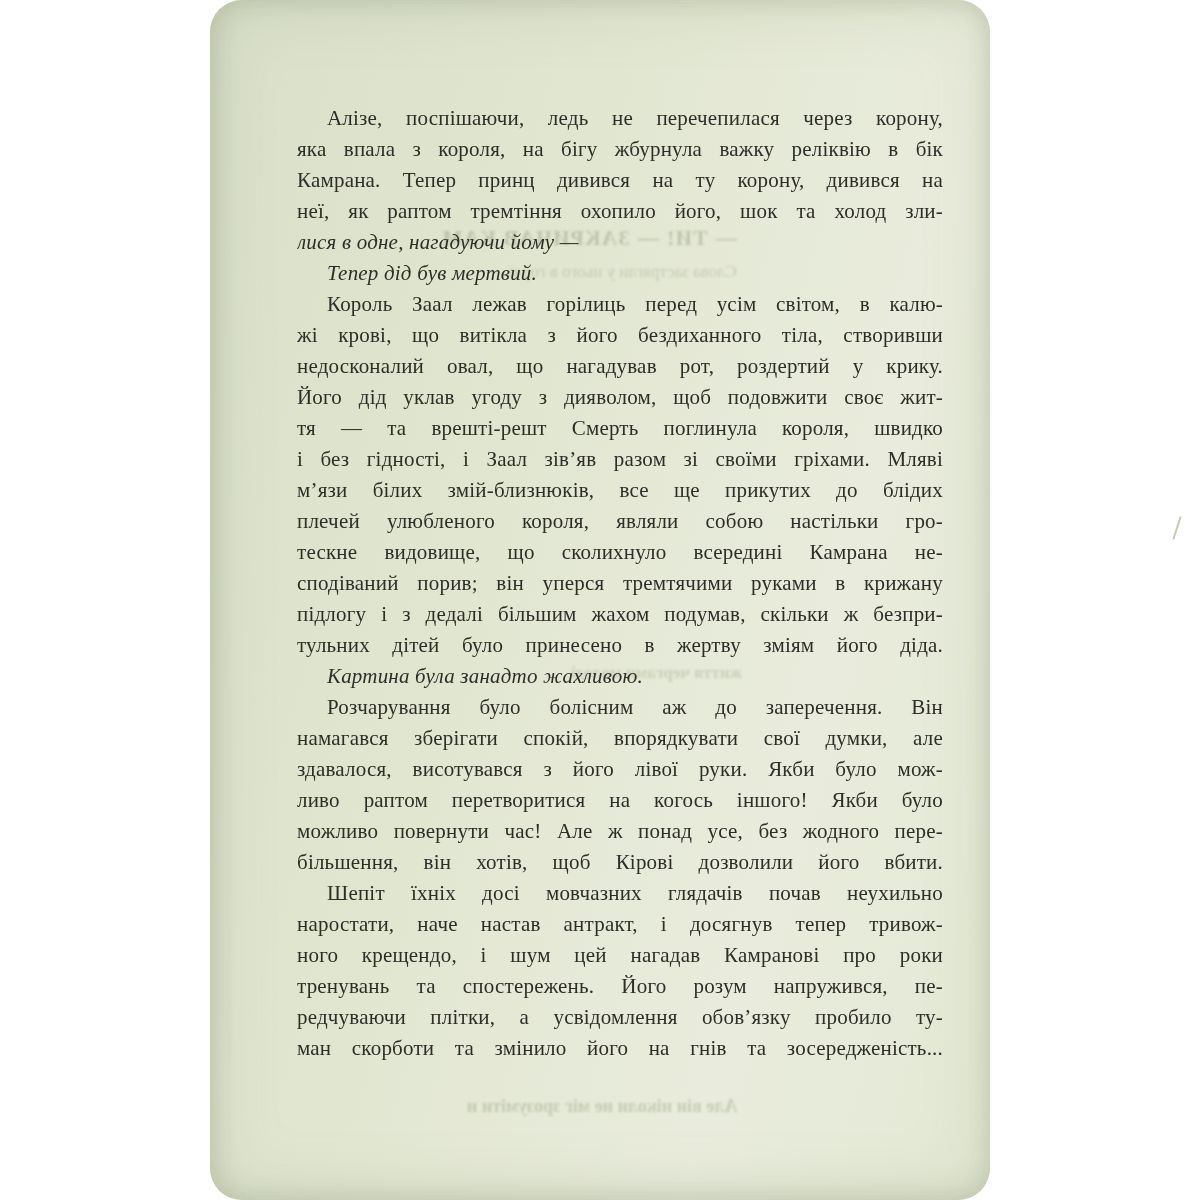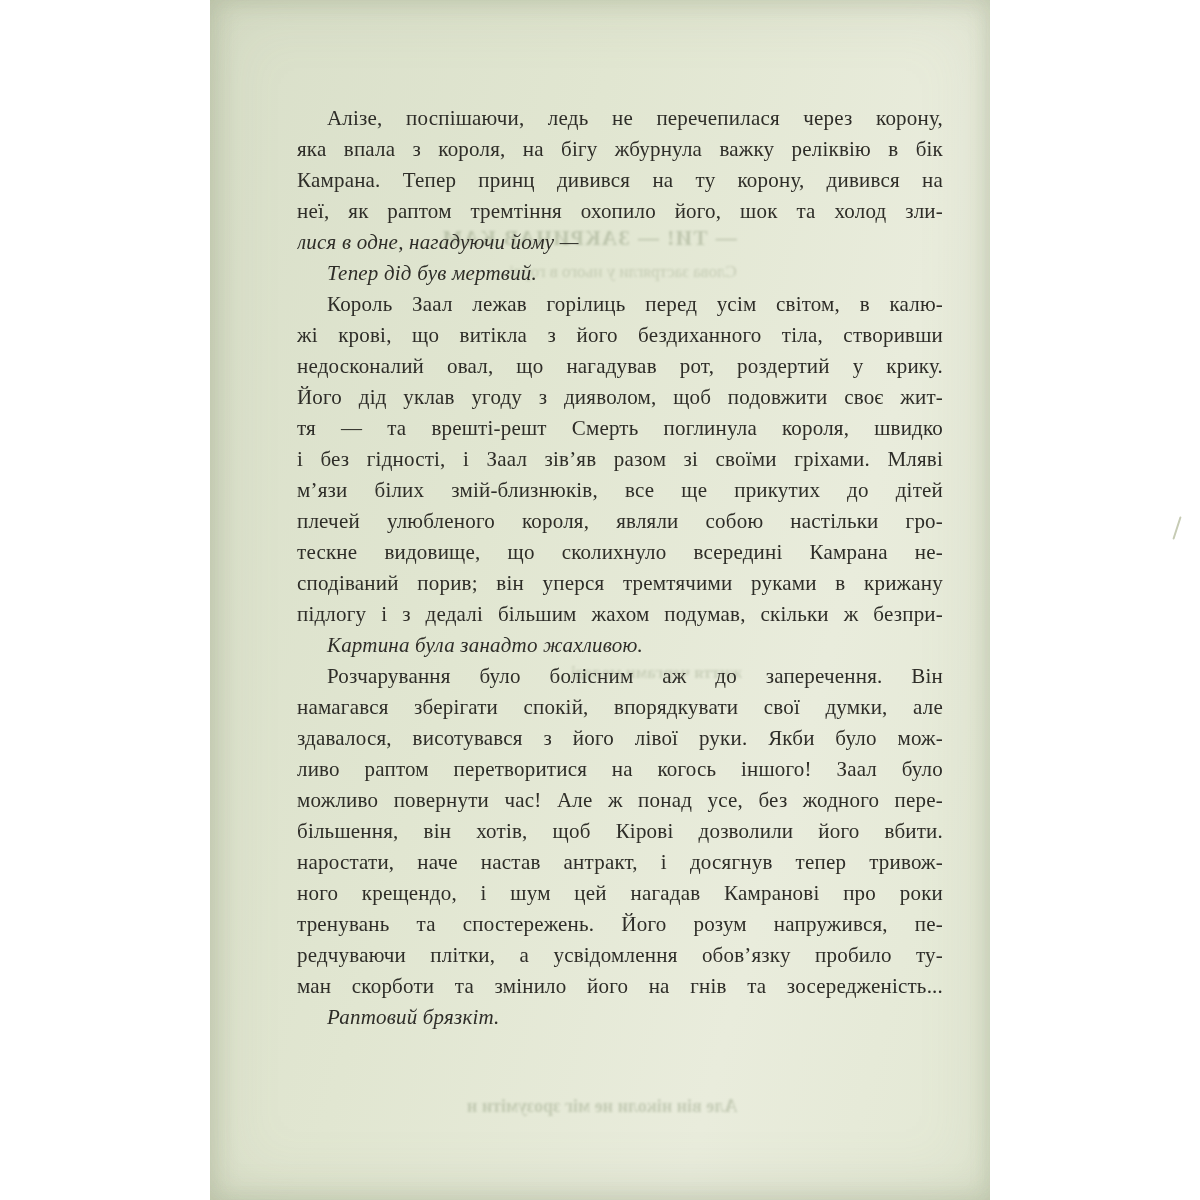--- a/index.html
+++ b/index.html
@@ -25,20 +25,21 @@
     top: 0;
     width: 780px;
     height: 1200px;
     background: linear-gradient(105deg, #d9dfc9 0%, #e1e6d1 38%, #e9ecdc 72%, #e3e8d4 100%);
     box-shadow:
       inset 0 0 70px rgba(140, 152, 118, 0.18),
       inset 10px 0 20px rgba(146, 158, 124, 0.14),
       inset -6px 0 16px rgba(150, 162, 130, 0.10),
       inset 0 -14px 26px rgba(140, 152, 118, 0.10),
       inset 0 10px 24px rgba(140, 152, 118, 0.08);
+    border-radius: 32px;
   }
   .text-block {
     position: absolute;
     left: 87px;
     top: 103px;
     width: 646px;
     color: #2e2d28;
     font-size: 21px;
     line-height: 31px;
     letter-spacing: 0.2px;
@@ -126,44 +127,43 @@
         <div class="para">
           <span class="line first flush">Тепер дід був мертвий.</span>
         </div>
         <div class="para">
           <span class="line first">Король Заал лежав горілиць перед усім світом, в калю-</span>
           <span class="line">жі крові, що витікла з його бездиханного тіла, створивши</span>
           <span class="line">недосконалий овал, що нагадував рот, роздертий у крику.</span>
           <span class="line">Його дід уклав угоду з дияволом, щоб подовжити своє жит-</span>
           <span class="line">тя — та врешті-решт Смерть поглинула короля, швидко</span>
           <span class="line">і без гідності, і Заал зів’яв разом зі своїми гріхами. Мляві</span>
-          <span class="line">м’язи білих змій-близнюків, все ще прикутих до дітей</span>
+          <span class="line">м’язи білих змій-близнюків, все ще прикутих до блідих</span>
           <span class="line">плечей улюбленого короля, являли собою настільки гро-</span>
           <span class="line">тескне видовище, що сколихнуло всередині Камрана не-</span>
           <span class="line">сподіваний порив; він уперся тремтячими руками в крижану</span>
           <span class="line">підлогу і з дедалі більшим жахом подумав, скільки ж безпри-</span>
+          <span class="line">тульних дітей було принесено в жертву зміям його діда.</span>
         </div>
         <div class="para">
           <span class="line first flush">Картина була занадто жахливою.</span>
         </div>
         <div class="para">
           <span class="line first">Розчарування було болісним аж до заперечення. Він</span>
           <span class="line">намагався зберігати спокій, впорядкувати свої думки, але</span>
           <span class="line">здавалося, висотувався з його лівої руки. Якби було мож-</span>
-          <span class="line">ливо раптом перетворитися на когось іншого! Заал було</span>
+          <span class="line">ливо раптом перетворитися на когось іншого! Якби було</span>
           <span class="line">можливо повернути час! Але ж понад усе, без жодного пере-</span>
           <span class="line">більшення, він хотів, щоб Кірові дозволили його вбити.</span>
         </div>
         <div class="para">
+          <span class="line first">Шепіт їхніх досі мовчазних глядачів почав неухильно</span>
           <span class="line">наростати, наче настав антракт, і досягнув тепер тривож-</span>
           <span class="line">ного крещендо, і шум цей нагадав Камранові про роки</span>
           <span class="line">тренувань та спостережень. Його розум напружився, пе-</span>
           <span class="line">редчуваючи плітки, а усвідомлення обов’язку пробило ту-</span>
           <span class="line">ман скорботи та змінило його на гнів та зосередженість...</span>
-        </div>
-        <div class="para">
-          <span class="line first flush">Раптовий брязкіт.</span>
         </div>
       </div>
 
     <div class="fiber-mark"></div>
   </div>
 </div>
 
 </body></html>

